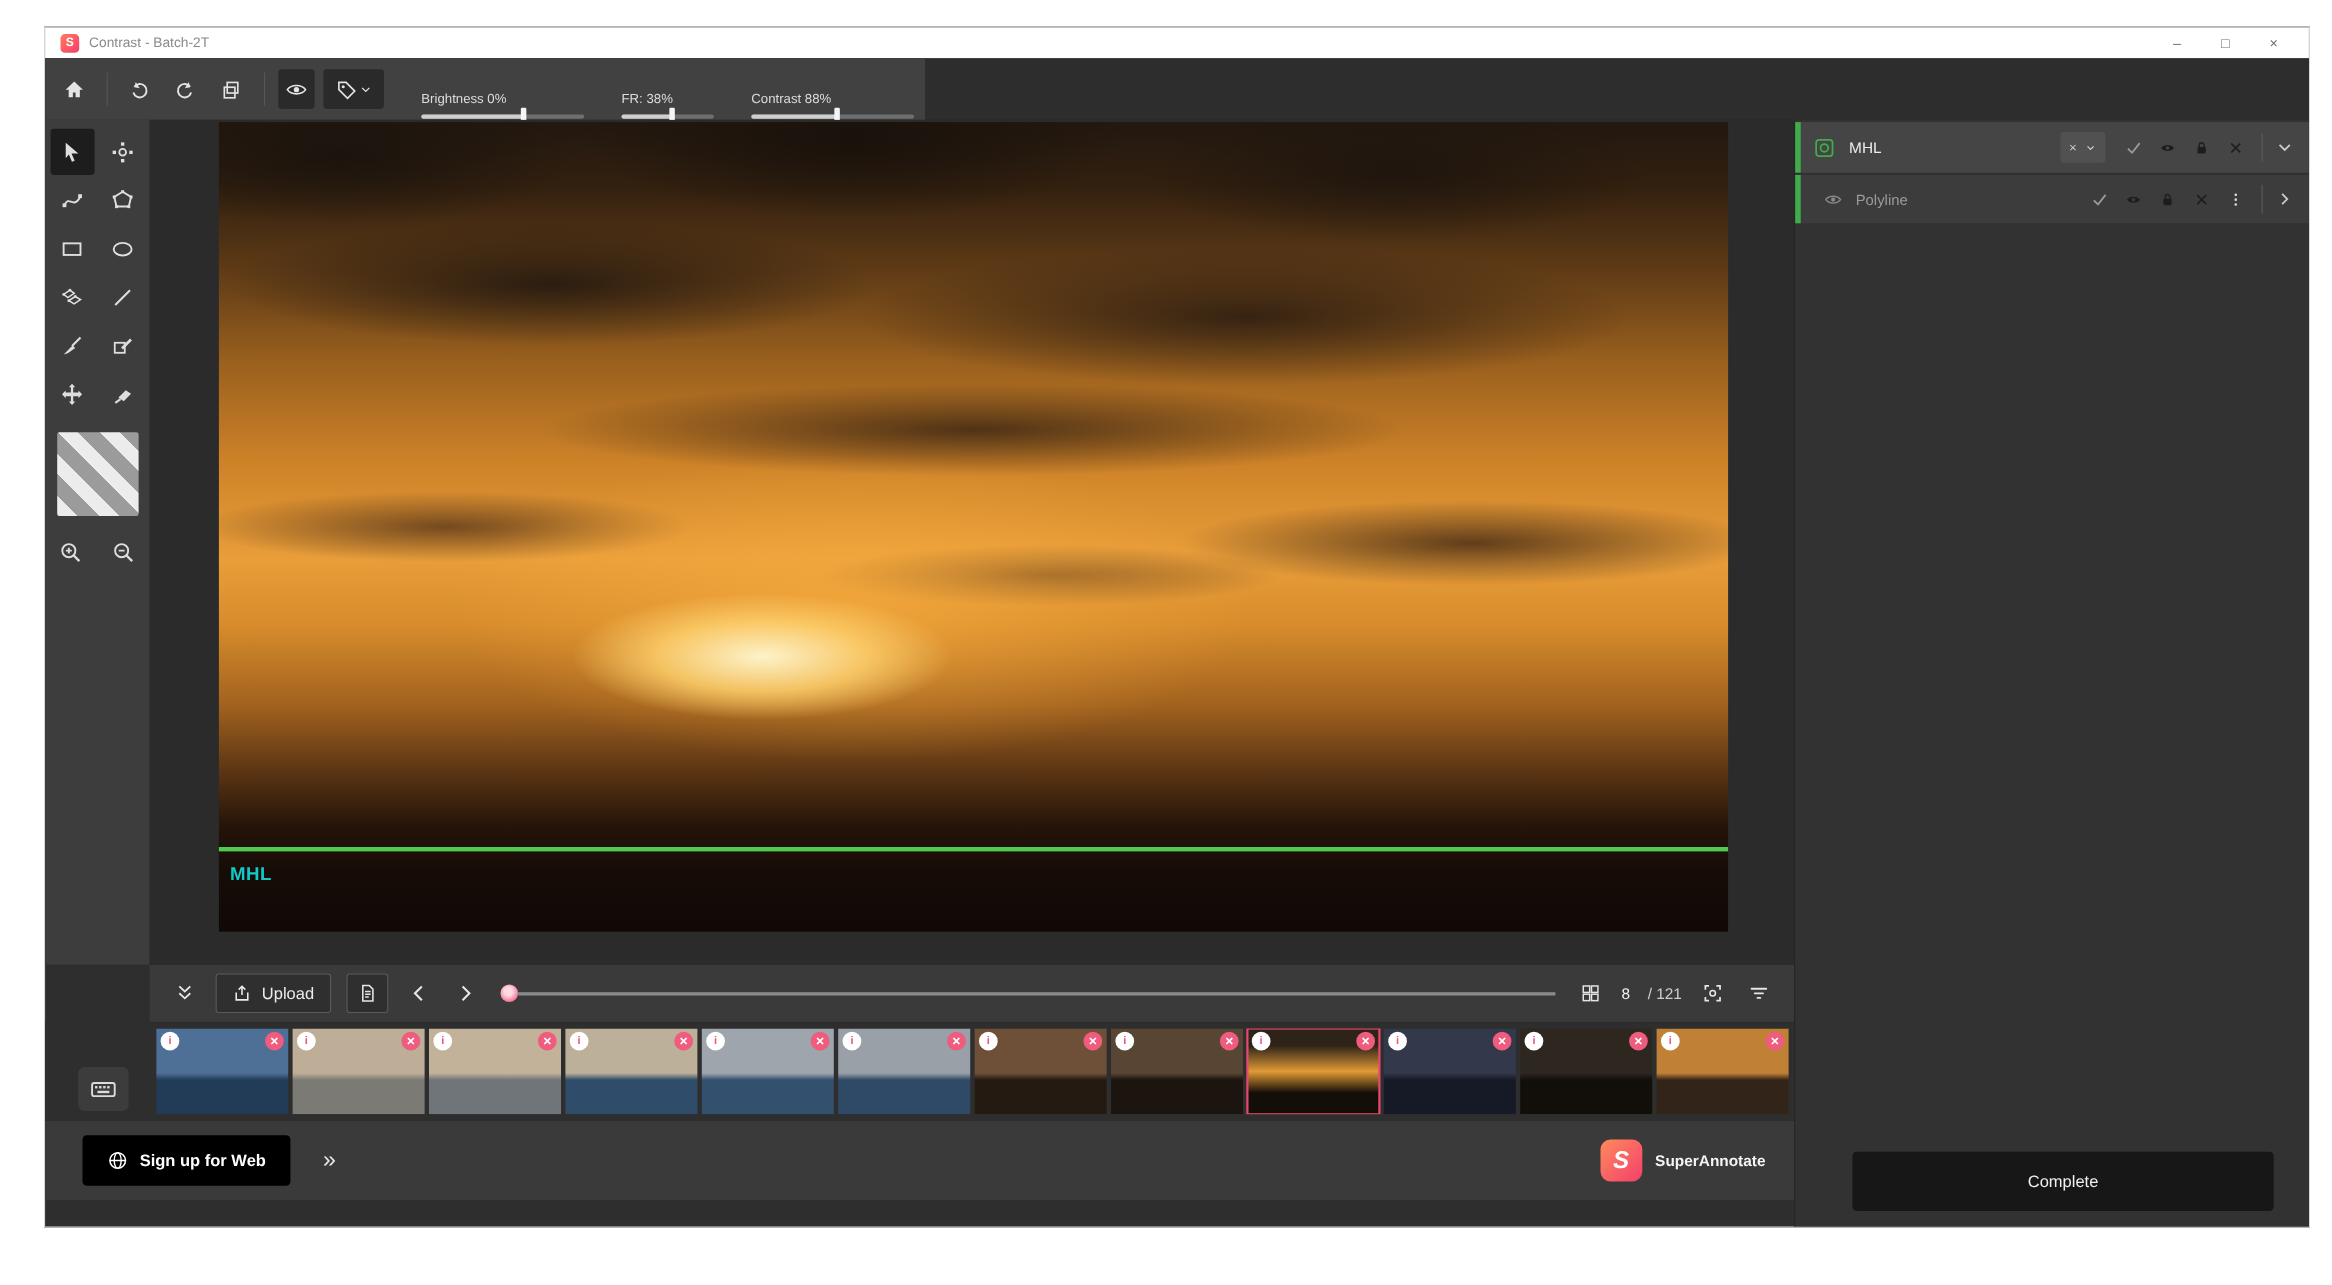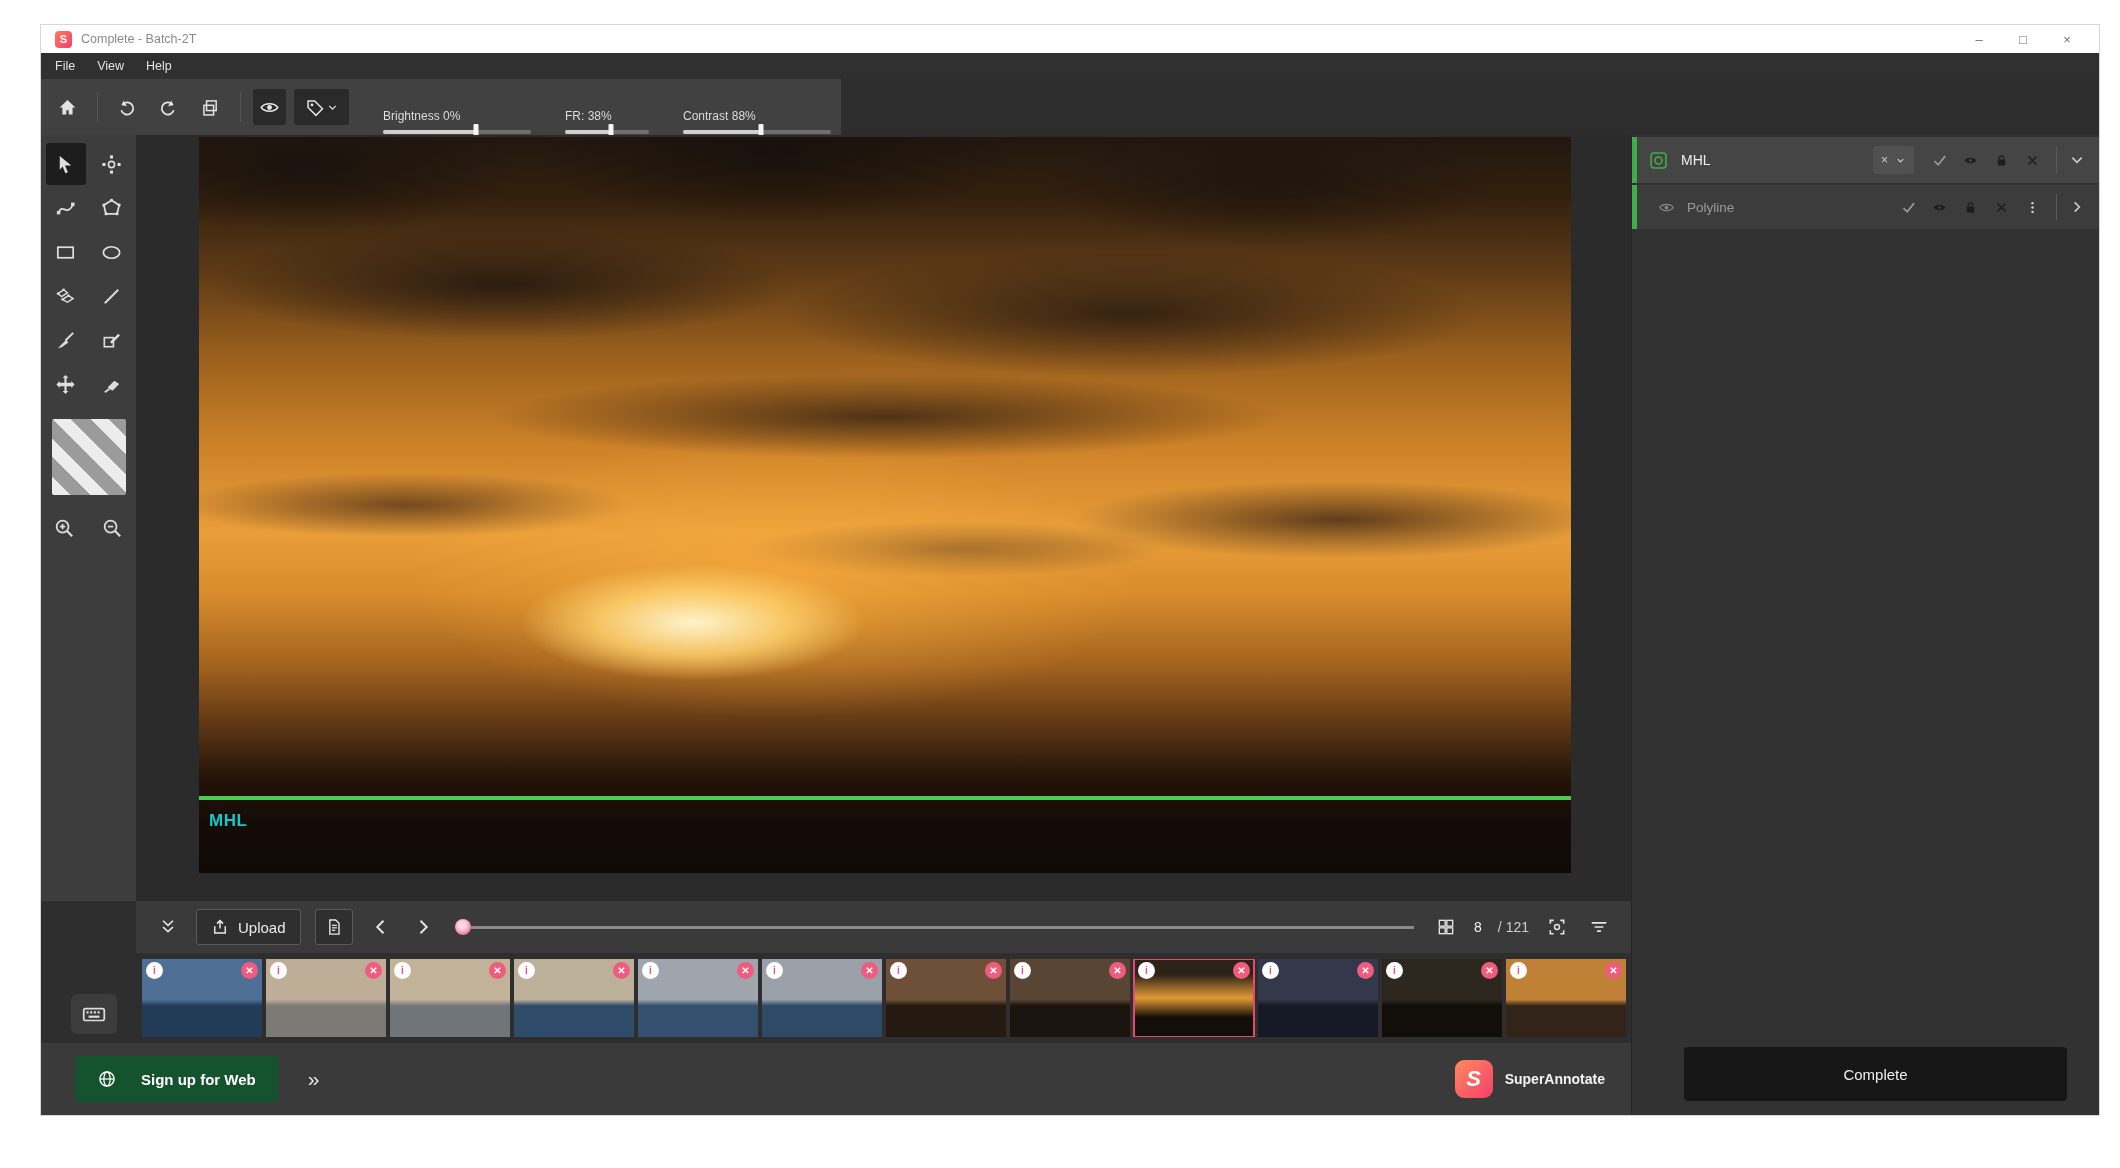--- a/index.html
+++ b/index.html
@@ -99,22 +99,22 @@
   #filmstrip { margin-left:101px; display:flex; gap:4px; overflow:hidden; width:1489px; }
   .thumb { width:120px; height:78px; position:relative; flex:0 0 auto; }
   .thumb.selected { outline:2px solid #e8486e; outline-offset:-1px; }
   .badge { position:absolute; top:3px; width:17px; height:17px; border-radius:50%; font-size:10px; font-weight:bold;
            display:flex; align-items:center; justify-content:center; }
   .b-info { left:4px; background:#ffffff; color:#e8547c; }
   .b-reject { right:4px; background:#ef5c7e; color:#ffffff; }
 
   
   .footer { height:72px; background:#3a3a3a; display:flex; align-items:center; padding:0 26px 0 34px; }
-  .signup-btn { background:#14532d; color:#ffffff; border:none; border-radius:4px; height:46px; padding:0 22px;
-                font-size:15px; font-weight:bold; display:flex; align-items:center; gap:24px; cursor:pointer; }
+  .signup-btn { background:#000000; color:#ffffff; border:none; border-radius:4px; height:46px; padding:0 22px;
+                font-size:15px; font-weight:bold; display:flex; align-items:center; gap:10px; cursor:pointer; }
   .signup-btn svg { width:20px; height:20px; }
   .footer-expand { color:#e8e8e8; font-size:21px; margin-left:30px; background:none; border:none; cursor:pointer; }
   .brand { margin-left:auto; display:flex; align-items:center; gap:12px; }
   .brand-logo { width:38px; height:38px; border-radius:9px; background:linear-gradient(135deg,#ff8a5c,#f43f6b);
                 color:#fff; font-size:22px; font-weight:bold; font-style:italic;
                 display:flex; align-items:center; justify-content:center; }
   .brand-name { color:#f4f4f4; font-size:14px; font-weight:bold; }
 
   
   .right-panel { width:470px; background:#323232; border-left:1px solid #262626; display:flex; flex-direction:column; }
@@ -145,33 +145,28 @@
   .complete-btn { margin:auto 32px 14px 52px; height:54px; background:#171717; border:none; border-radius:4px;
                   color:#f0f0f0; font-size:15px; cursor:pointer; }
 </style>
 </head>
 <body>
 
 <div class="window">
 
   <div class="titlebar">
     <span class="app-icon">S</span>
-    <span class="titletext">Complete - Batch-2T</span>
+    <span class="titletext">Contrast - Batch-2T</span>
     <div class="win-controls">
       <span class="winbtn">–</span>
       <span class="winbtn">□</span>
       <span class="winbtn">×</span>
     </div>
   </div>
 
-  <div class="menubar">
-    <span class="menu-item">File</span>
-    <span class="menu-item">View</span>
-    <span class="menu-item">Help</span>
-  </div>
 
   <div class="toolbar">
     <div class="toolbar-left">
       <button class="tbtn">
         <svg viewBox="0 0 24 24">
             <path d="M12 3.5 21 12h-3.2v8h-4.4v-5h-2.8v5H6.2v-8H3z" fill="currentColor"></path>
           </svg>
       </button>
       <span class="tsep"></span>
       <button class="tbtn">

